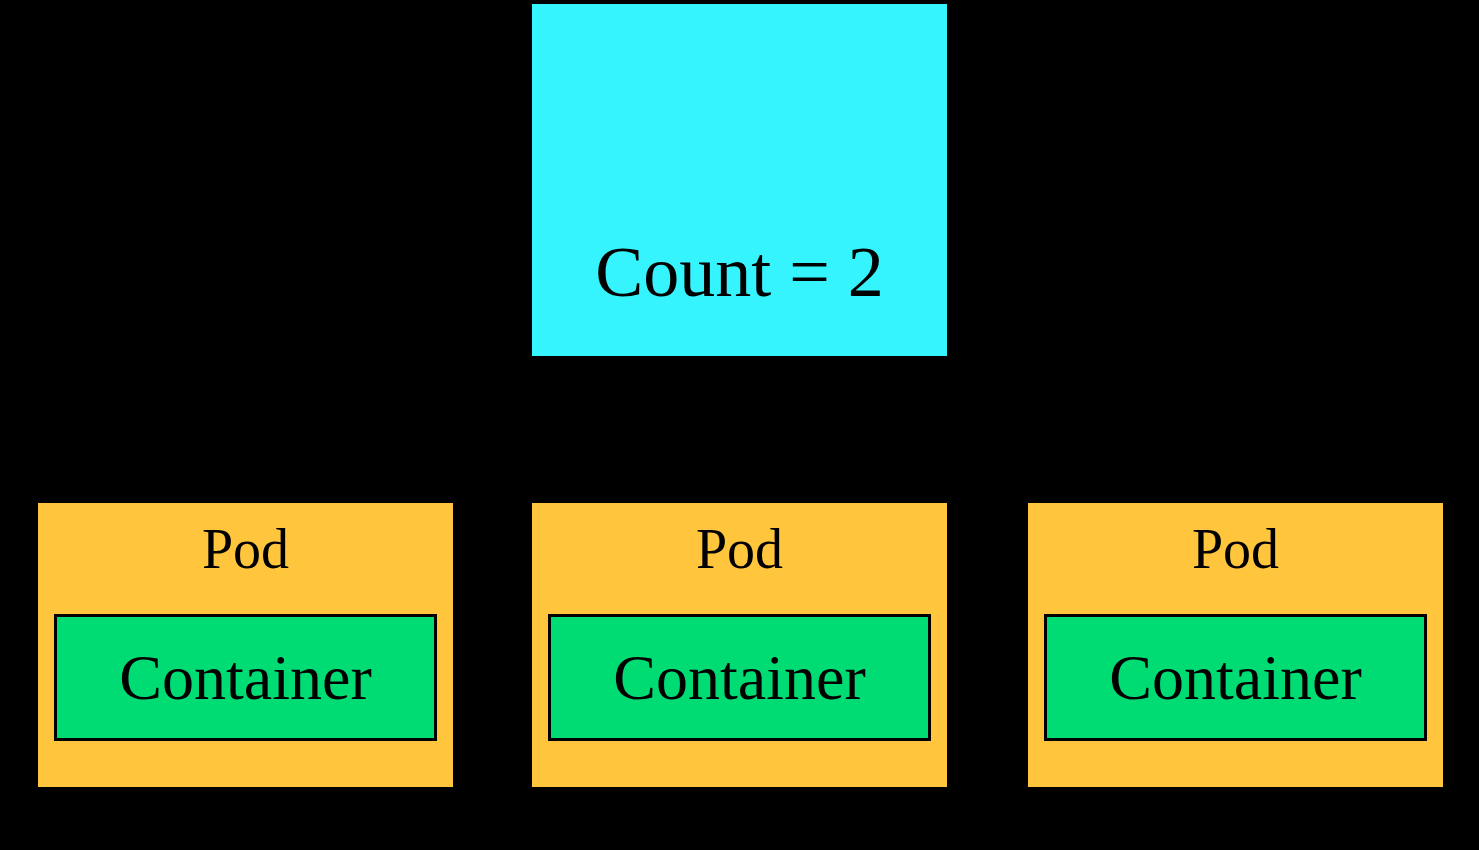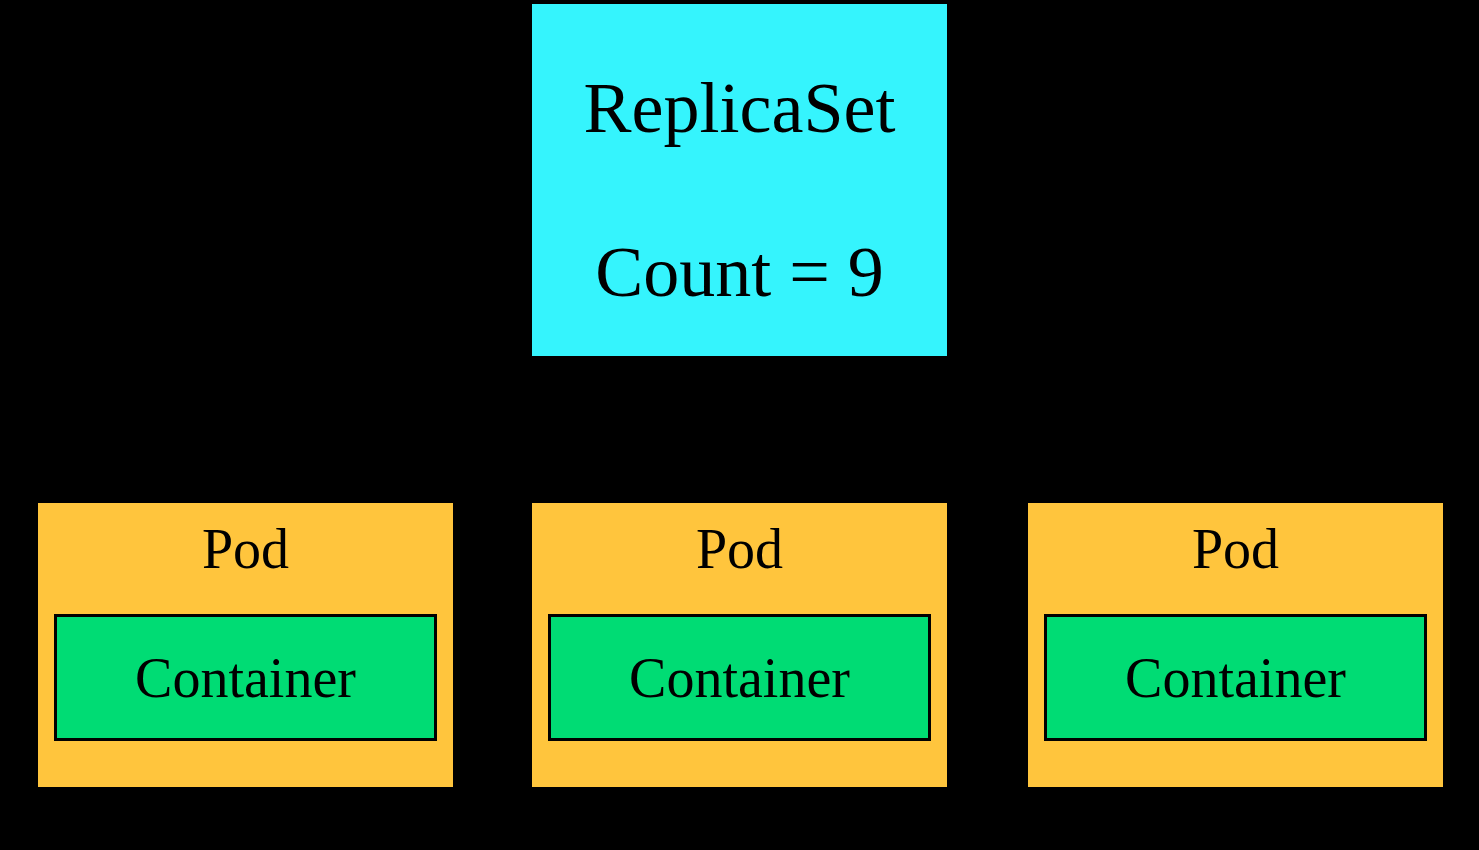--- a/index.html
+++ b/index.html
@@ -71,34 +71,33 @@
     top: 111px;
     width: 383px;
     height: 127px;
     box-sizing: border-box;
     border: 3px solid #000000;
     display: flex;
     align-items: center;
     justify-content: center;
   }
   .container-label {
-    font-size: 56px;
+    font-size: 64px;
     line-height: 1;
     white-space: nowrap;
     text-align: right;
   }
 </style>
 </head>
 <body>
 
 <div class="canvas">
 
   <div class="node replicaset-node" style="background-color: rgb(53, 244, 253);">
-    <div class="rs-title">ReplicaSet</div>
-    <div class="rs-count">Count = 9</div>
+    <div class="rs-count">Count = 2</div>
   </div>
 
   <div class="node pod-node pod-1" style="background-color: rgb(255, 197, 61);">
     <div class="pod-label">Pod</div>
     <div class="container-box" style="background-color: rgb(0, 220, 116);">
       <span class="container-label">Container</span>
     </div>
   </div>
 
   <div class="node pod-node pod-2" style="background-color: rgb(255, 197, 61);">

